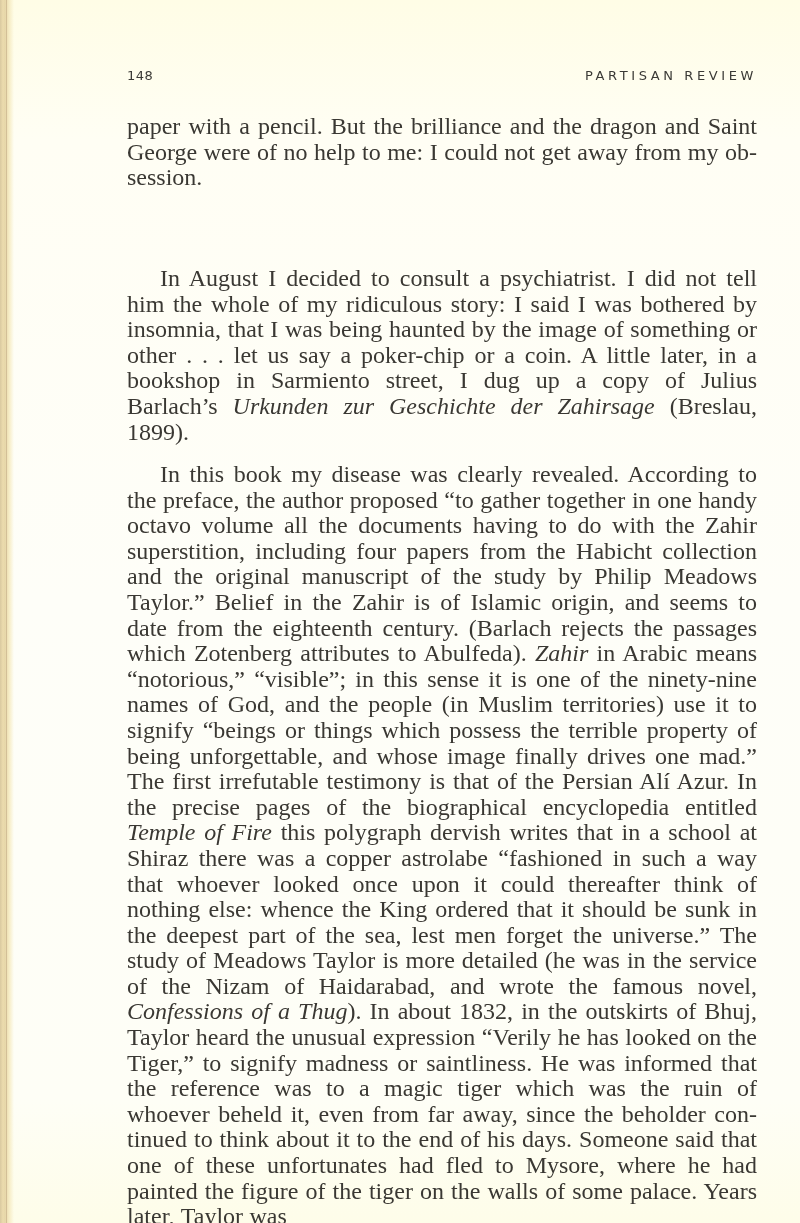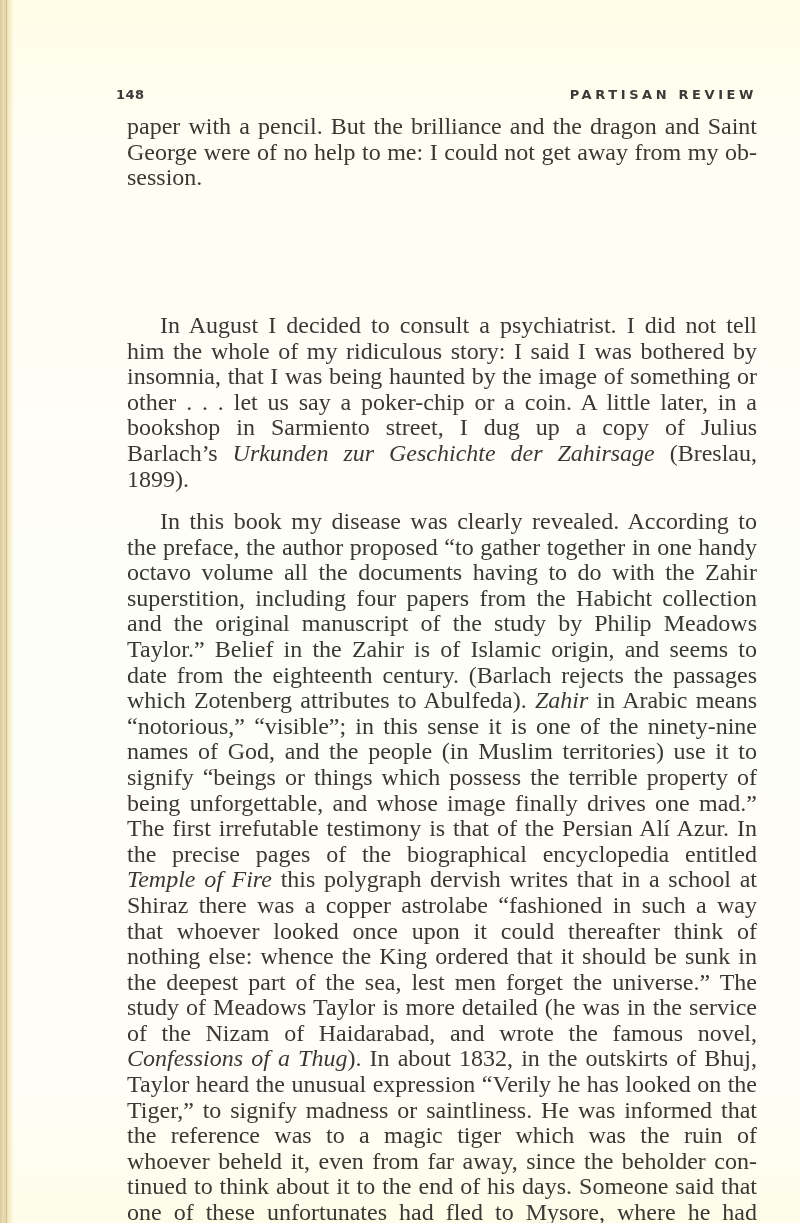--- a/index.html
+++ b/index.html
@@ -16,46 +16,45 @@
   }
   .binding-edge {
     position: absolute; left: 0; top: 0; bottom: 0; width: 14px;
     background: linear-gradient(to right, #d9c9a0 0px, #ecdcae 3px, #e6d6a8 5px, #f6ecc4 9px, rgba(255,250,225,0) 14px);
   }
   .binding-line {
     position: absolute; left: 6px; top: 0; bottom: 0; width: 1px;
     background: #c9b28c; opacity: 0.7;
   }
   .running-head {
-    position: absolute; left: 116px; right: 43px; top: 68px; height: 20px;
+    position: absolute; left: 127px; right: 43px; top: 68px; height: 20px;
     font-family: "DejaVu Sans", "Liberation Sans", sans-serif;
     font-size: 13px;
     color: #3b3a36;
-    font-weight: bold;
-    margin-top: 19px;
+    font-weight: normal;
   }
   .page-number {
     position: absolute; left: 0; top: 0;
     letter-spacing: 0.5px;
   }
   .journal-title {
     position: absolute; right: 0; top: 0;
     letter-spacing: 3.6px;
     text-align: center;
   }
   .text-block {
     position: absolute; left: 127px; width: 630px;
     font-size: 24px;
     line-height: 25.6px;
     text-align: justify;
     hyphens: manual;
     word-spacing: 0.5px;
   }
   .text-block p { margin: 0; text-indent: 0; }
-  .text-block p.indent { text-indent: 33px; margin-top: 47px; }
+  .text-block p.indent { text-indent: 33px; }
   .block-1 { top: 114px; }
   .block-2 { top: 266px; }
   .block-3 { top: 462px; }
   em { font-style: italic; }
 </style>
 </head>
 <body>
 
 <div class="binding-edge"></div>
 <div class="binding-line"></div>

